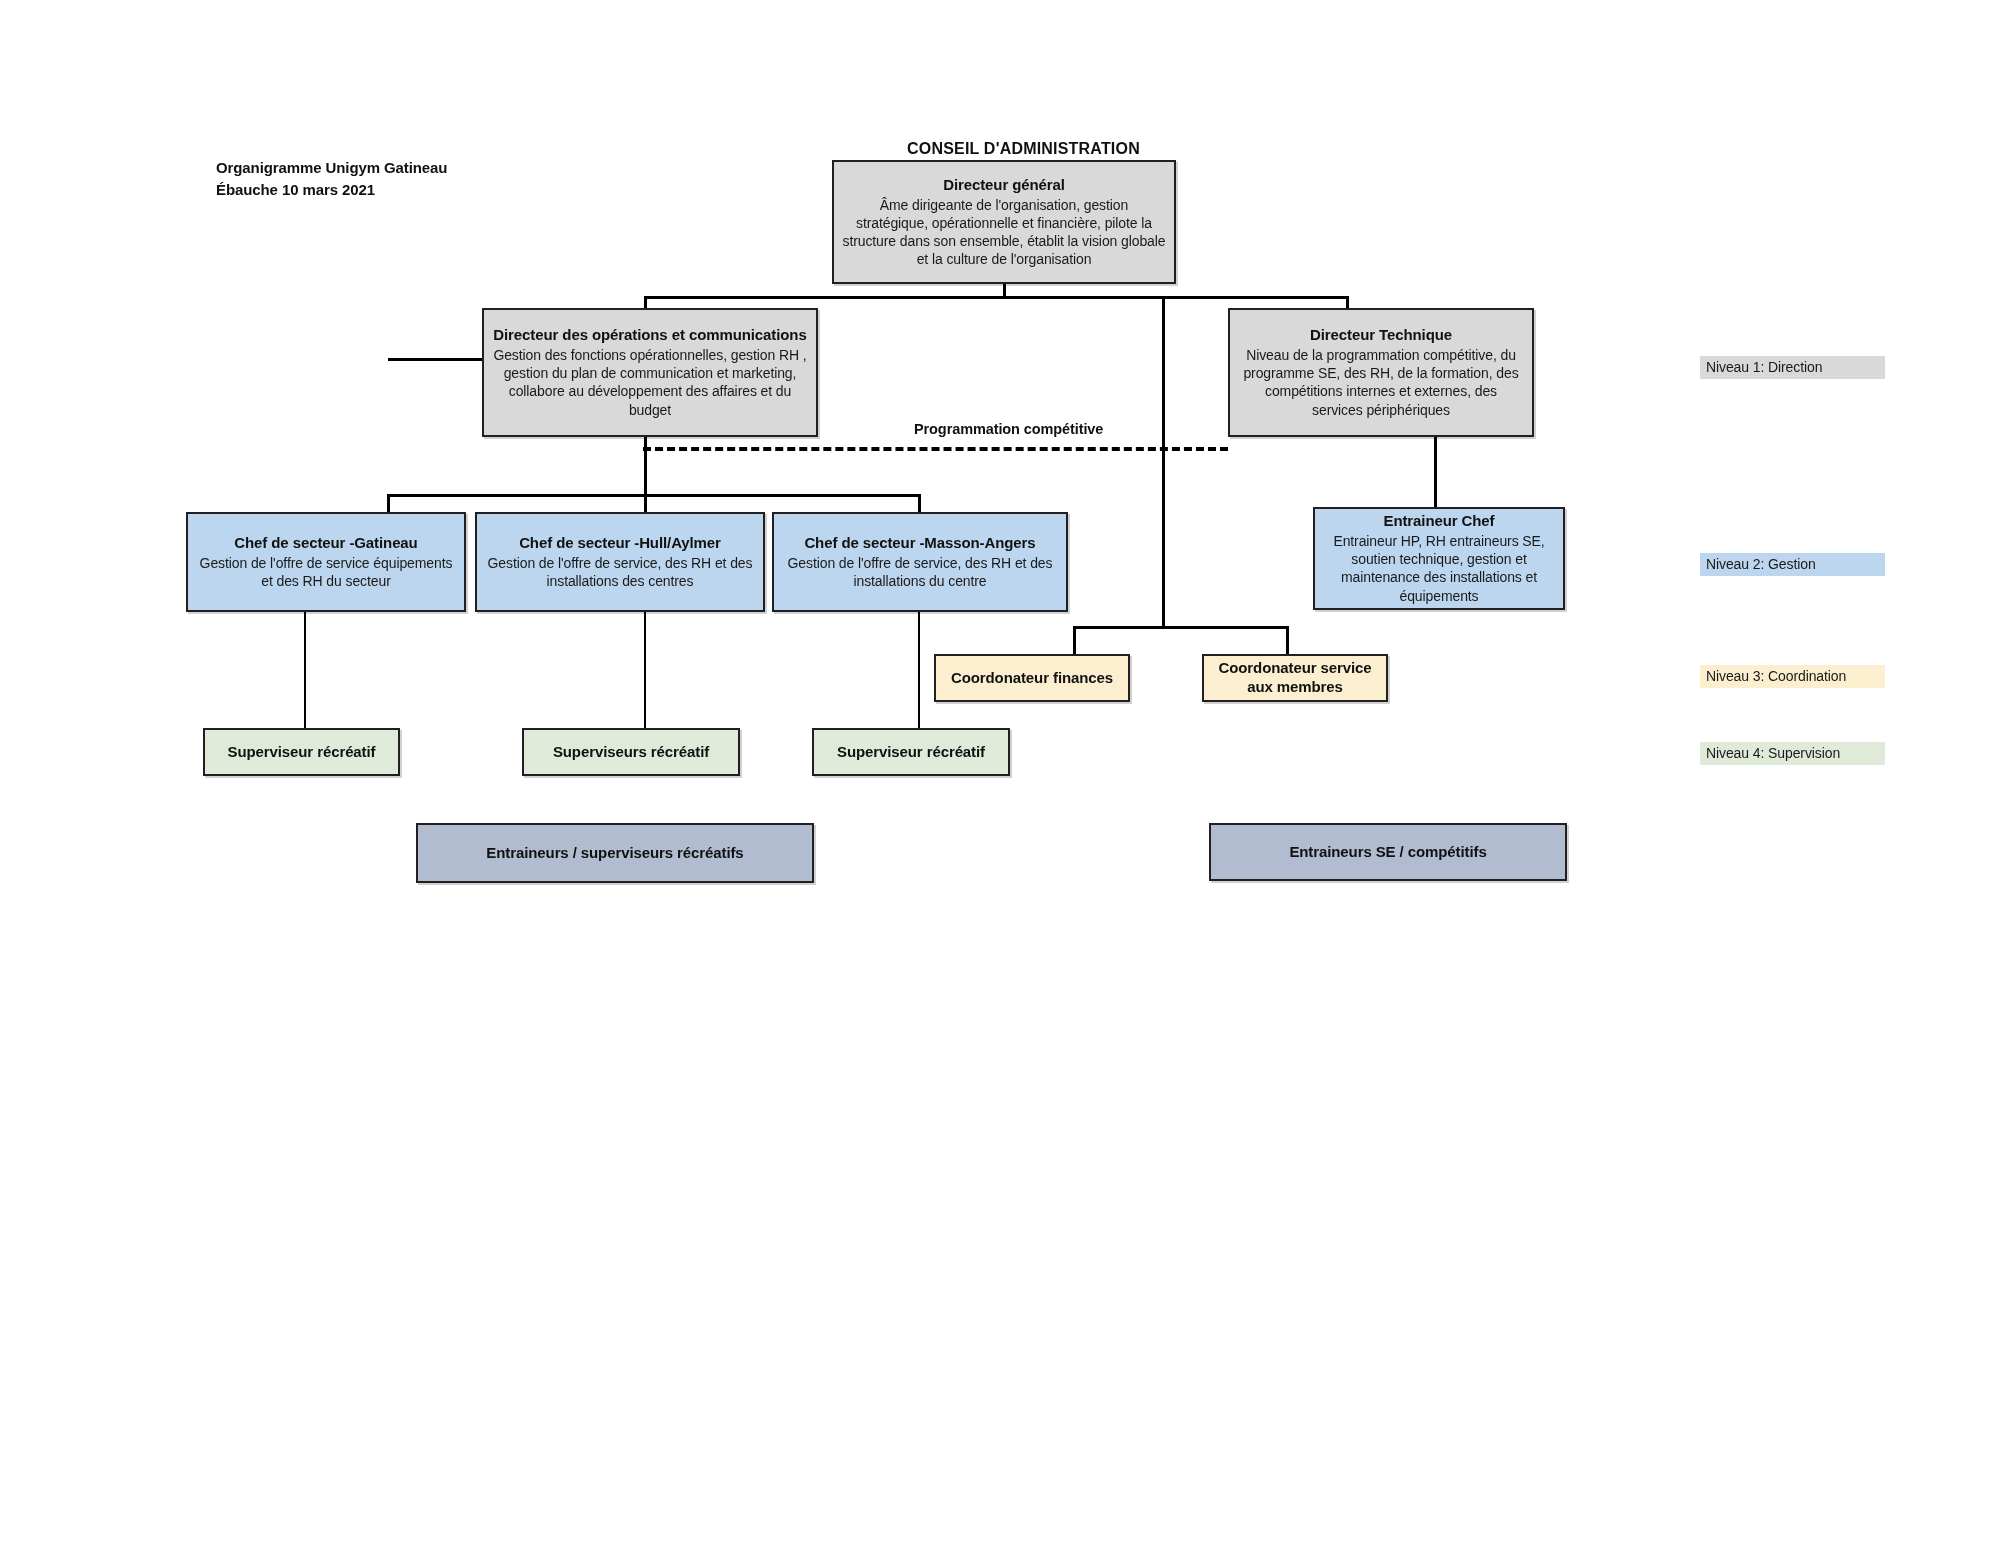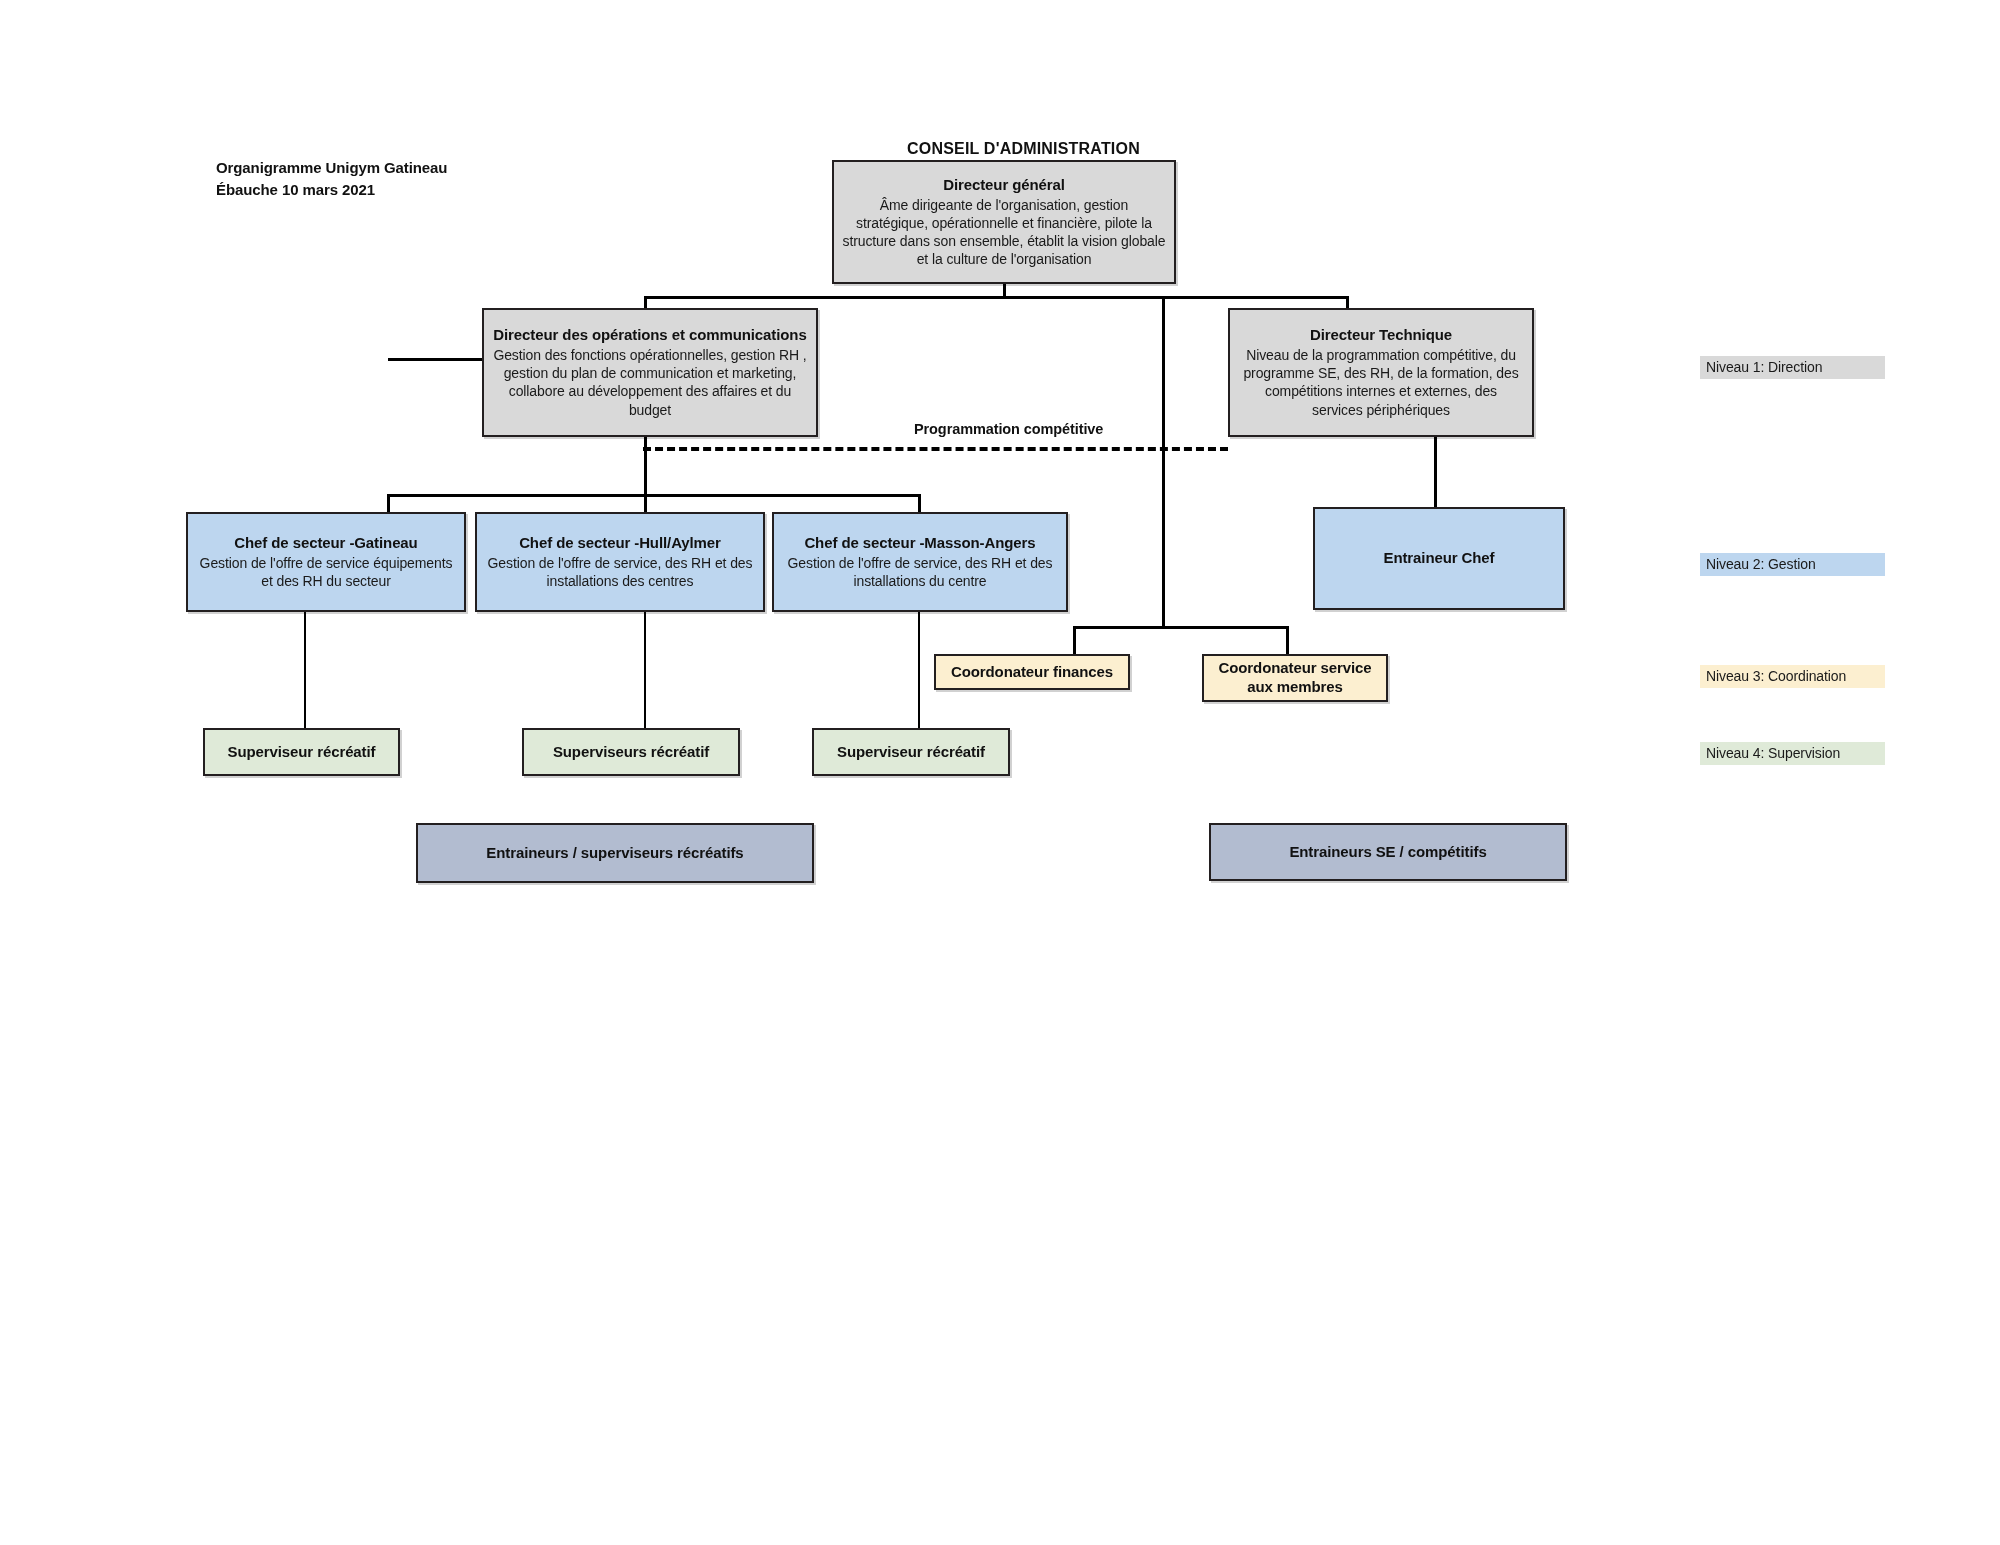--- a/index.html
+++ b/index.html
@@ -166,23 +166,24 @@
     <div class="desc">Gestion de l'offre de service, des RH et des installations des centres</div>
   </div>
 
   <div class="node lvl-gestion" style="left:772px; top:512px; width:296px; height:100px;">
     <div class="ttl">Chef de secteur -Masson-Angers</div>
     <div class="desc">Gestion de l'offre de service, des RH et des installations du centre</div>
   </div>
 
   <div class="node lvl-gestion" style="left:1313px; top:507px; width:252px; height:103px;">
     <div class="ttl">Entraineur Chef</div>
-  </div>
-
-  <div class="node lvl-coord" style="left:934px; top:654px; width:196px; height:36px;">
+    <div class="desc">Entraineur HP, RH entraineurs SE, soutien technique, gestion et maintenance des installations et équipements</div>
+  </div>
+
+  <div class="node lvl-coord" style="left:934px; top:654px; width:196px; height:48px;">
     <div class="ttl">Coordonateur finances</div>
   </div>
 
   <div class="node lvl-coord" style="left:1202px; top:654px; width:186px; height:48px;">
     <div class="ttl">Coordonateur service aux membres</div>
   </div>
 
   <div class="node lvl-superv" style="left:203px; top:728px; width:197px; height:48px;">
     <div class="ttl">Superviseur récréatif</div>
   </div>

